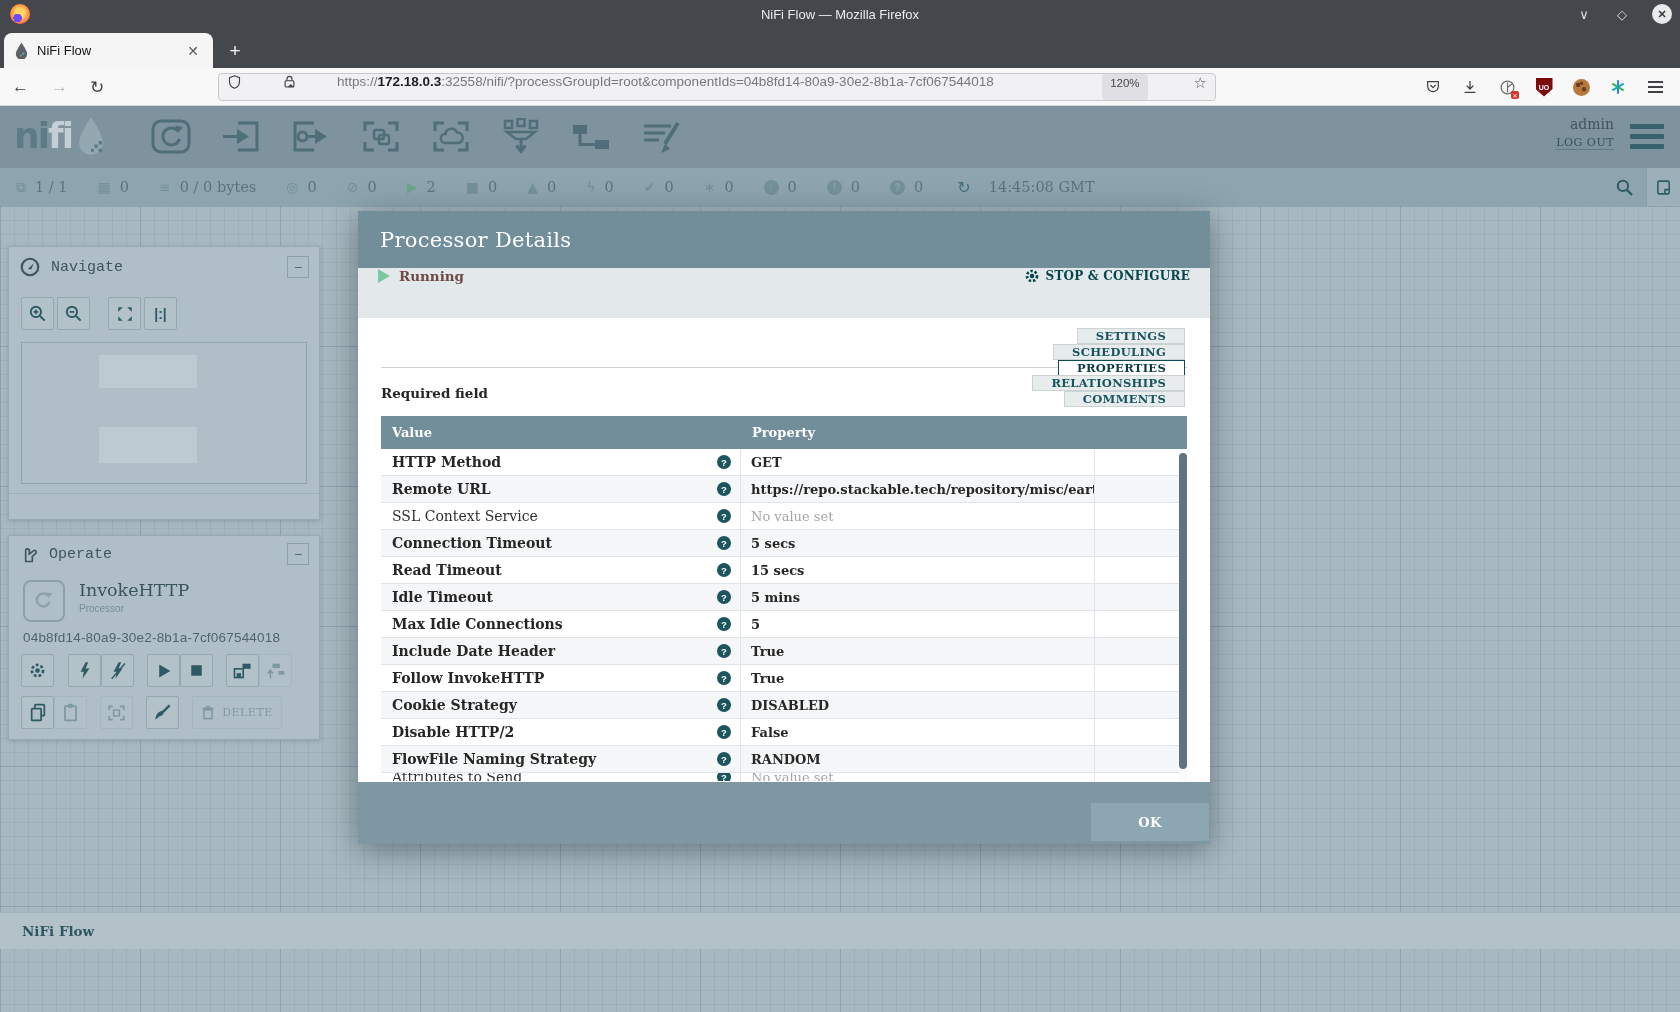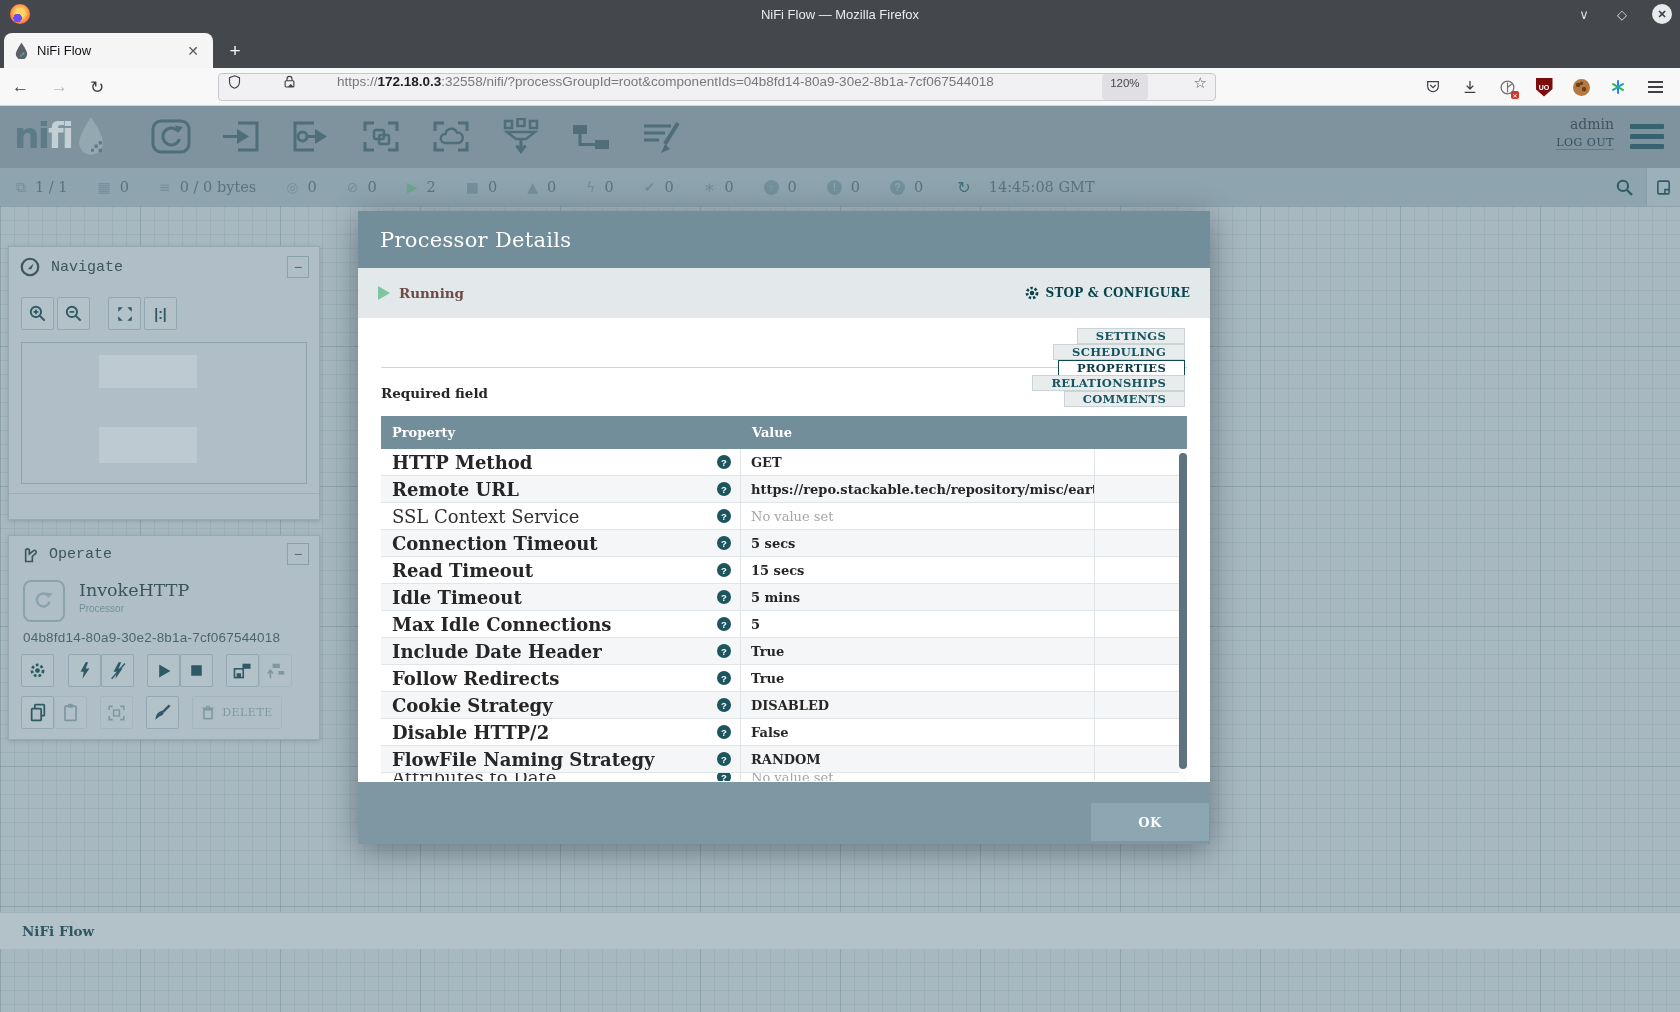--- a/index.html
+++ b/index.html
@@ -98,40 +98,40 @@
   .op-type { font-size:10px; color:#71909b; margin-top:3px; }
   .op-id { padding:8px 14px 0; font-size:13.5px; color:#4e656e; letter-spacing:.2px; white-space:nowrap; }
   .op-row { display:flex; padding:9px 12px 0; }
   .op-row .g1 { width:14px; } .op-row .g2 { width:13px; }
   .del-btn { width:90px; height:33px; border:1px solid #93a8b2; border-radius:2px; display:flex; align-items:center; justify-content:center; gap:7px; color:#2e5a66; font-size:11px; font-family:"DejaVu Serif", serif; letter-spacing:.5px; }
 
   
   .modal { position:absolute; left:358px; top:211px; width:852px; height:633px; background:#fff; box-shadow:0 6px 30px rgba(20,35,45,.45); }
   .modal-head { height:57px; background:#728e9b; display:flex; align-items:center; padding-left:22px; }
   .modal-title { font-family:"DejaVu Serif", serif; font-size:21px; color:#fff; letter-spacing:.3px; }
-  .modal-statusrow { height:50px; background:#e3e8eb; display:flex; align-items:center; justify-content:space-between; padding:0 20px; }
+  .modal-statusrow { height:50px; background:#e3e8eb; display:flex; align-items:flex-start; justify-content:space-between; padding:0 20px; }
   .run-left { display:flex; align-items:center; }
   .run-tri { width:0; height:0; border-left:12px solid #7dc7a0; border-top:7px solid transparent; border-bottom:7px solid transparent; margin-right:9px; }
   .run-text { font-family:"DejaVu Serif", serif; font-size:13.5px; font-weight:bold; color:#6e4a47; }
   .action-link { display:flex; align-items:center; color:#07454c; }
   .action-text { font-family:"DejaVu Serif", serif; font-size:12px; font-weight:bold; letter-spacing:.2px; margin-left:6px; }
   .modal-body { position:relative; padding:0 23px; }
   .tabs { display:flex; margin-top:10px; border-bottom:1px solid #ccd4d8; height:40px; align-items:flex-end;flex-direction:column; }
   .tab { min-width:101px; height:38px; margin-right:2px; padding:0 18px; display:flex; align-items:center; justify-content:center;
     background:#e8eced; border:1px solid #cbd3d7; font-family:"DejaVu Serif", serif; font-size:11.5px; font-weight:bold; color:#175560; letter-spacing:.3px; }
   .tab.active { background:#fff; border:1px solid #0d4a54; border-bottom:none; height:40px; color:#0b3c46; }
   .req-note { margin-top:17px; font-family:"DejaVu Serif", serif; font-size:13.5px; font-weight:bold; color:#262626; }
   .ptable { margin-top:15px; width:806px; position:relative; font-family:"DejaVu Serif", serif; }
   .pt-head { display:grid; grid-template-columns:360px 354px 92px; background:#728e9b; height:33px; }
   .pt-head > div { display:flex; align-items:center; padding-left:11px; color:#fff; font-size:13px; font-weight:bold; }
   .prow { display:grid; grid-template-columns:360px 354px 84px; height:27px; border-bottom:1px solid #dfe5e8; background:#fff; }
   .prow.alt { background:#f4f6f7; }
   .prow.partial { height:8px; overflow:hidden; border-bottom:none; }
   .pcell { display:flex; align-items:center; padding-left:11px; border-right:1px solid #dfe5e8; overflow:hidden; }
-  .pname { flex:1; font-size:18px; color:#303030; white-space:nowrap; }
+  .pname { flex:1; font-size:14px; color:#303030; white-space:nowrap; }
   .pname.req { font-weight:bold; color:#262626; }
   .qicon { width:14px; height:14px; min-width:14px; border-radius:50%; background:#1d555e; color:#fff; font-size:9.5px; font-weight:bold;
     display:flex; align-items:center; justify-content:center; margin-right:9px; font-family:"Liberation Sans", sans-serif; }
   .vcell { display:flex; align-items:center; padding-left:10px; border-right:1px solid #dfe5e8; overflow:hidden; }
   .vtext { font-size:13px; font-weight:bold; color:#262626; white-space:nowrap; }
   .vtext.empty { font-weight:normal; color:#a5a5a5; }
   .ecell { background:inherit; }
   .sbar { position:absolute; right:0; top:33px; width:8px; height:333px; background:#fbfbfb; }
   .sthumb { position:absolute; left:0; top:4px; width:8px; height:316px; background:#5e7280; border-radius:4px; }
   .modal-foot { position:absolute; left:0; bottom:0; width:852px; height:62px; background:#7e97a2; }
@@ -560,22 +560,22 @@
       <div class="tabs" id="dialog-tabs">
           <div class="tab">SETTINGS</div>
           <div class="tab">SCHEDULING</div>
           <div class="tab active">PROPERTIES</div>
           <div class="tab">RELATIONSHIPS</div>
           <div class="tab">COMMENTS</div>
         </div>
       <div class="req-note">Required field</div>
       <div class="ptable">
         <div class="pt-head">
+          <div>Value</div>
           <div>Property</div>
-          <div>Value</div>
           <div></div>
         </div>
         <div id="prop-rows">
             <div class="prow">
               <div class="pcell">
                 <span class="pname req">HTTP Method</span>
                 <span class="qicon">?</span>
               </div>
               <div class="vcell">
                 <span class="vtext">GET</span>
@@ -647,21 +647,21 @@
                 <span class="pname req">Include Date Header</span>
                 <span class="qicon">?</span>
               </div>
               <div class="vcell">
                 <span class="vtext">True</span>
               </div>
               <div class="ecell"></div>
             </div>
             <div class="prow">
               <div class="pcell">
-                <span class="pname req">Follow Redirects</span>
+                <span class="pname req">Follow InvokeHTTP</span>
                 <span class="qicon">?</span>
               </div>
               <div class="vcell">
                 <span class="vtext">True</span>
               </div>
               <div class="ecell"></div>
             </div>
             <div class="prow alt">
               <div class="pcell">
                 <span class="pname req">Cookie Strategy</span>
@@ -687,21 +687,21 @@
                 <span class="pname req">FlowFile Naming Strategy</span>
                 <span class="qicon">?</span>
               </div>
               <div class="vcell">
                 <span class="vtext">RANDOM</span>
               </div>
               <div class="ecell"></div>
             </div>
             <div class="prow partial">
               <div class="pcell">
-                <span class="pname">Attributes to Date</span>
+                <span class="pname">Attributes to Send</span>
                 <span class="qicon">?</span>
               </div>
               <div class="vcell">
                 <span class="vtext empty">No value set</span>
               </div>
               <div class="ecell"></div>
             </div>
           </div>
         <div class="sbar">
             <div class="sthumb"></div>

